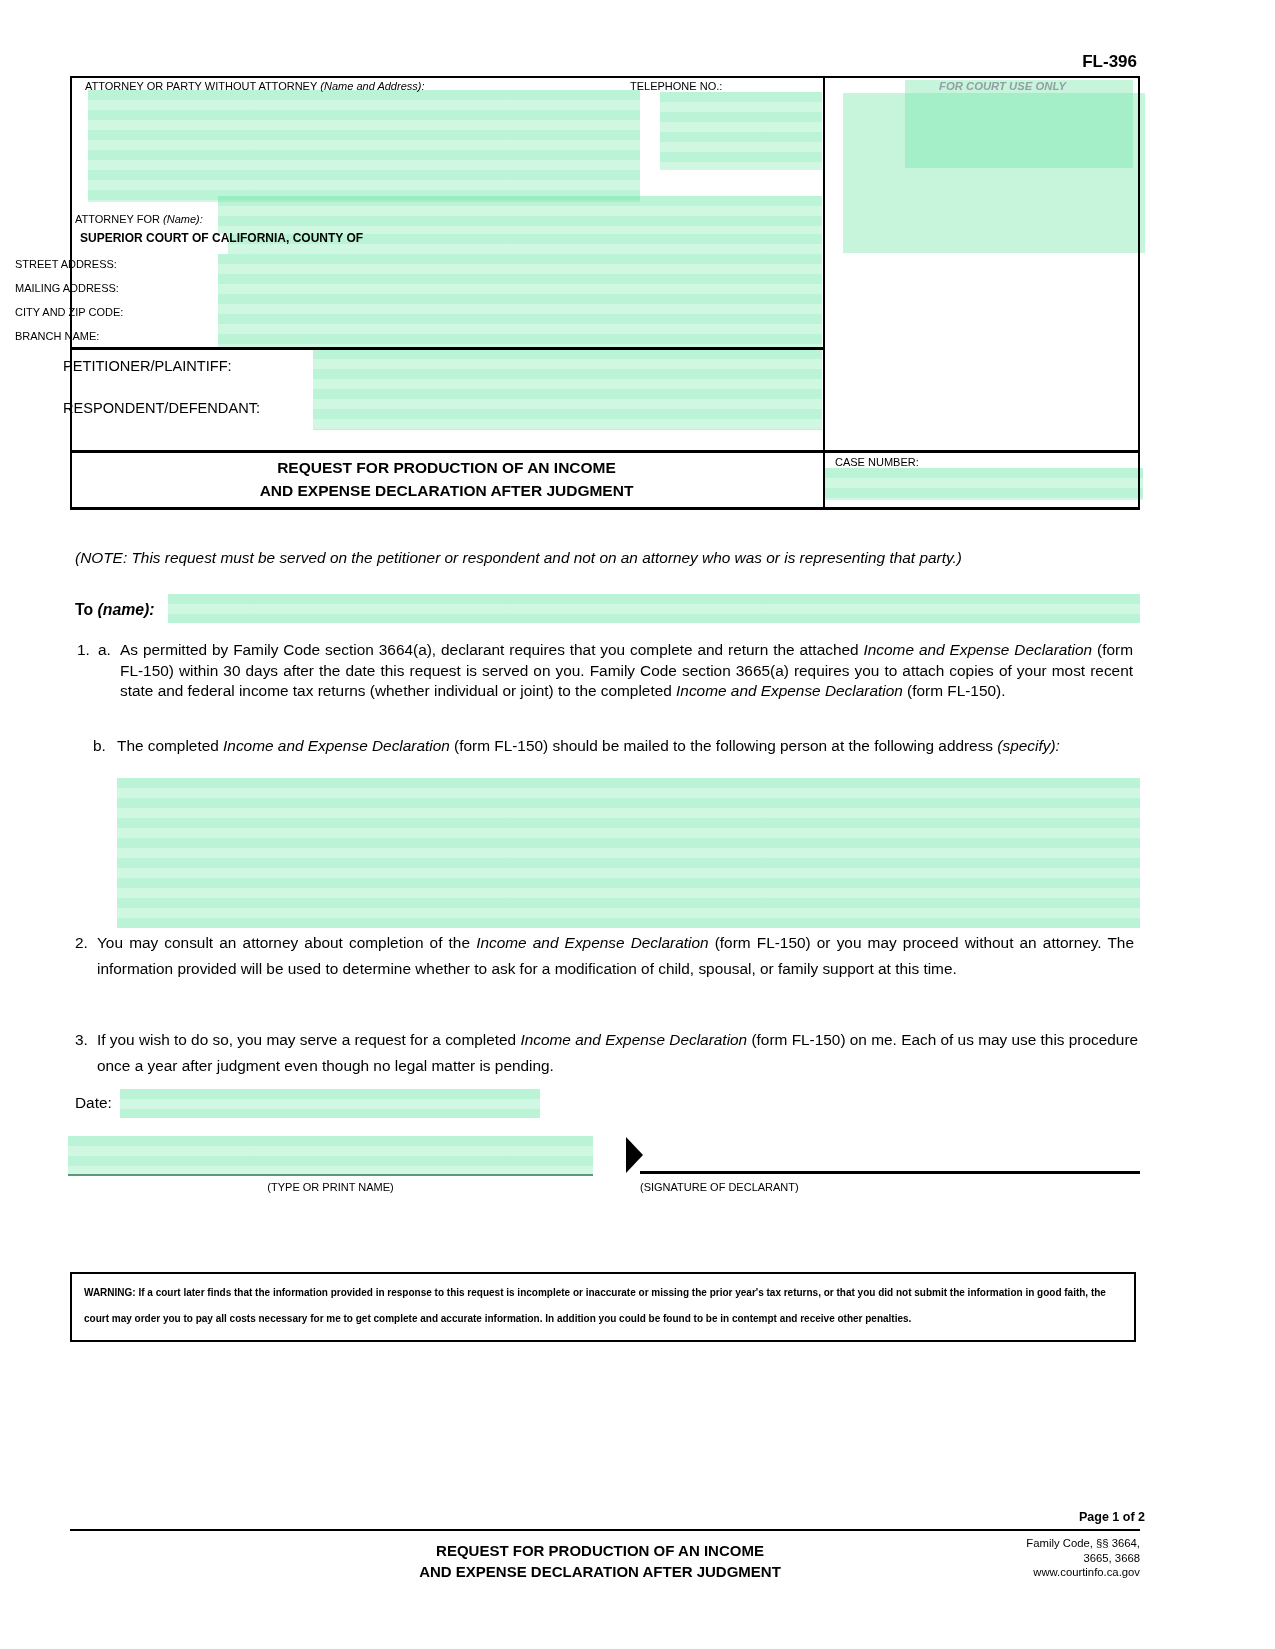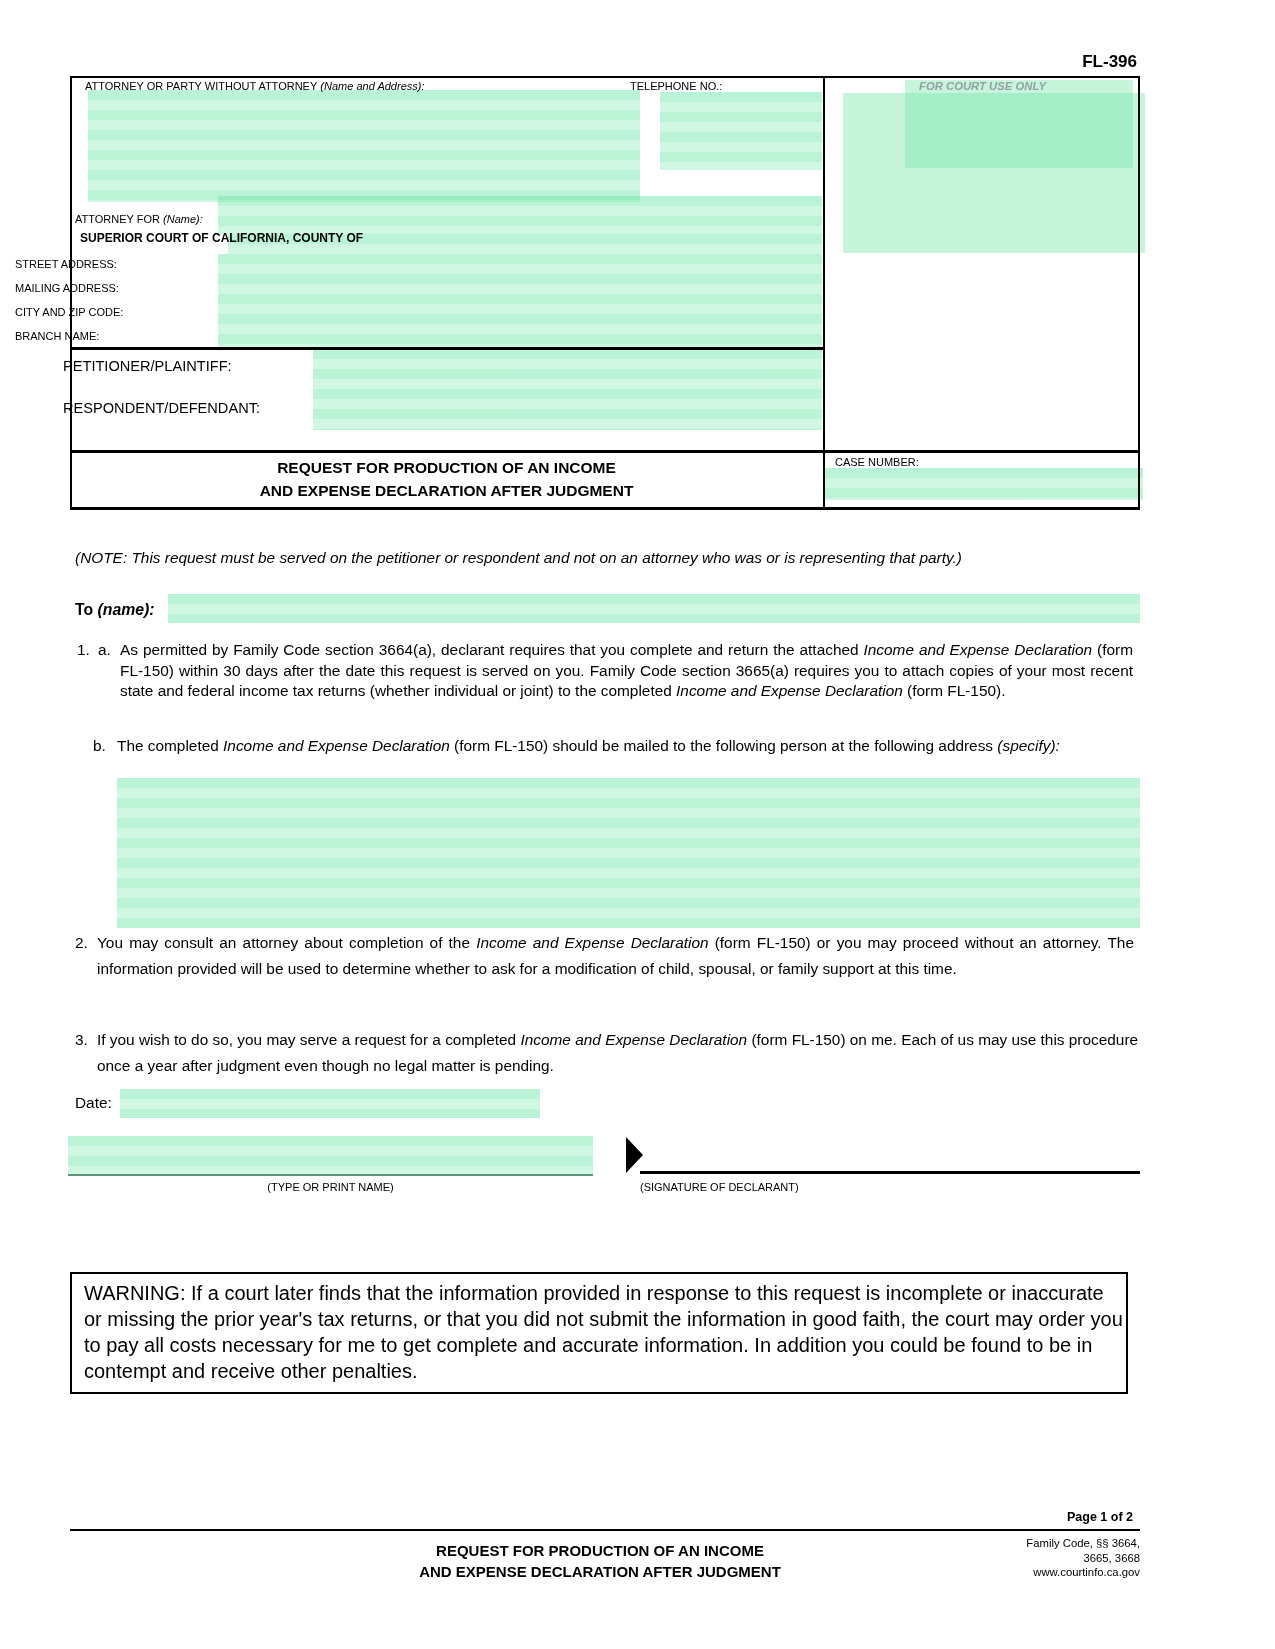--- a/index.html
+++ b/index.html
@@ -19,28 +19,28 @@
   .sl .it{font-style:italic;}
   .ral{}
 
   .big{position:absolute;font-size:14.6px;white-space:nowrap;z-index:3;}
   .bold{font-weight:bold;}
 
   .body-t{position:absolute;font-size:15.4px;line-height:20.6px;z-index:3;}
   .just{text-align:justify;}
   .mk{position:absolute;top:0;}
   .courtuse{position:absolute;z-index:3;font-size:11.3px;font-weight:bold;
-            font-style:italic;color:#93a0a5;text-align:center;}
+            font-style:italic;color:#93a0a5;text-align:center;padding-left:20px;}
   .title-c{position:absolute;z-index:3;font-weight:bold;font-size:15.5px;
            text-align:center;line-height:23px;}
   .arrow{position:absolute;z-index:3;width:0;height:0;
          border-top:18px solid transparent;border-bottom:18px solid transparent;
          border-left:17px solid #000;}
   .warn{position:absolute;z-index:3;border:2px solid #000;
-        font-size:20px;line-height:26px;padding:6px 0 8px 12px;}
+        font-size:10px;line-height:26px;padding:6px 8px 8px 12px;font-weight:bold;}
   .foot{position:absolute;z-index:3;font-size:11.3px;line-height:14.5px;}
 </style>
 </head>
 <body>
 
 <div class="page">
 
   <div class="bold" style="position:absolute;top:52px;right:138px;font-size:17px;z-index:3;">FL-396</div>
 
   <div class="bx" style="left:70px;top:76px;width:1066px;height:429px;border-bottom-width:3px;"></div>
@@ -120,21 +120,21 @@
 
   <div class="gf" style="left:68px;top:1136px;width:525px;height:38px;border-bottom:2px solid #5d9678;"></div>
   <div class="arrow" style="left:626px;top:1137px;"></div>
   <div class="ln" style="left:640px;top:1171px;width:500px;height:2.5px;"></div>
 
   <div class="sl" style="left:68px;top:1181px;width:525px;text-align:center;">(TYPE OR PRINT NAME)</div>
   <div class="sl" style="left:640px;top:1181px;width:500px;text-align:left;">(SIGNATURE OF DECLARANT)</div>
 
   <div class="warn" style="left:70px;top:1272px;width:1042px;">WARNING: If a court later finds that the information provided in response to this request is incomplete or inaccurate or missing the prior year's tax returns, or that you did not submit the information in good faith, the court may order you to pay all costs necessary for me to get complete and accurate information. In addition you could be found to be in contempt and receive other penalties.</div>
 
-  <div class="foot bold" style="right:142px;top:1510px;font-size:12.5px;">Page 1 of 2</div>
+  <div class="foot bold" style="right:130px;top:1510px;font-size:12.5px;">Page 1 of 2</div>
   <div class="ln" style="left:70px;top:1529px;width:1070px;height:2px;"></div>
 
 
   <div class="foot bold" style="left:320px;top:1540px;width:560px;text-align:center;font-size:15px;line-height:21px;">
     <div>REQUEST FOR PRODUCTION OF AN INCOME</div>
     <div>AND EXPENSE DECLARATION AFTER JUDGMENT</div>
   </div>
 
   <div class="foot" style="right:135px;top:1536px;width:300px;text-align:right;">
     <div>Family Code, §§ 3664,</div>

